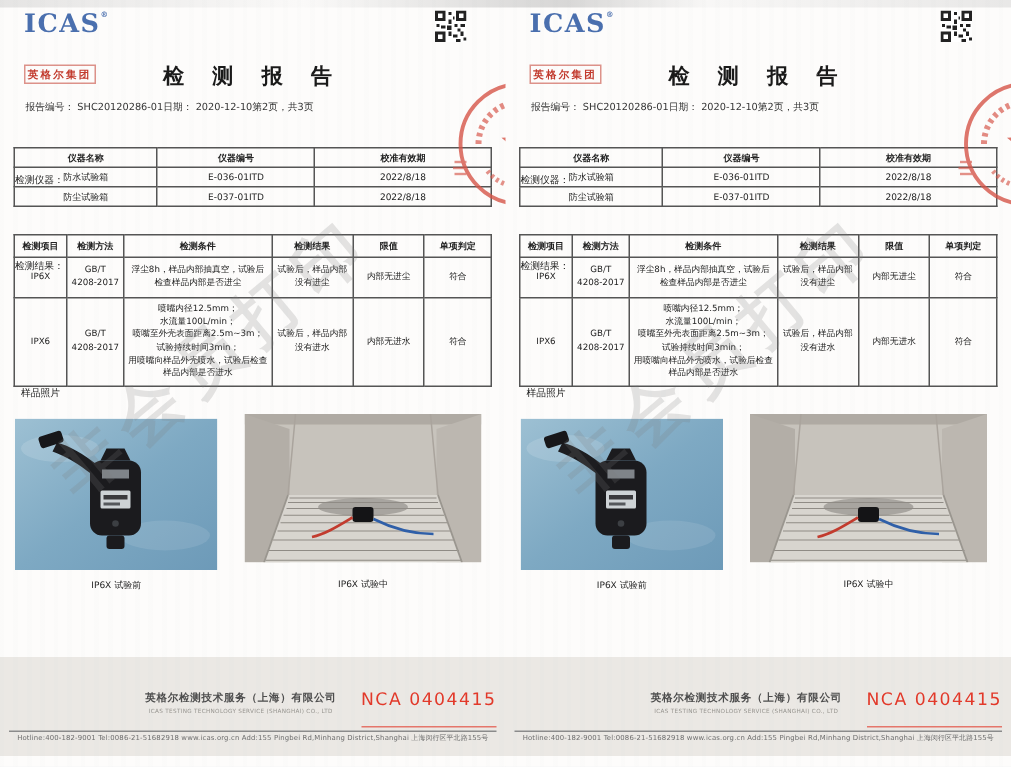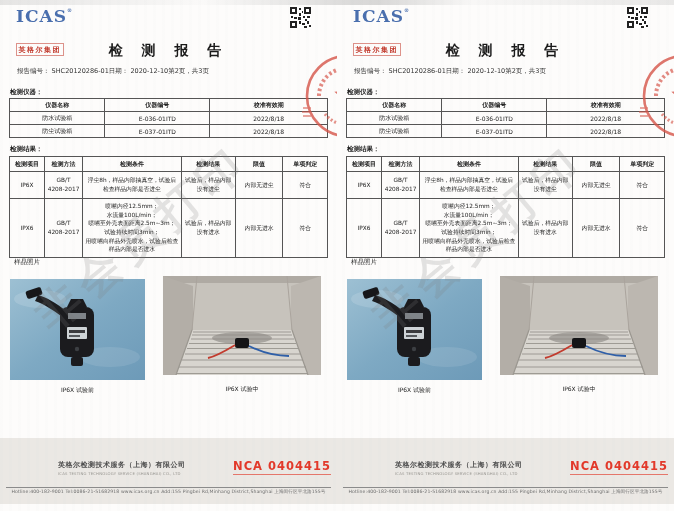--- a/index.html
+++ b/index.html
@@ -47,21 +47,21 @@
   .qr { position:absolute; right:26px; top:7px; width:21px; height:21px; }
   .doc-title {
     position:absolute; left:0; right:0; top:42px; text-align:center;
     font-size:14px; font-weight:bold; color:#1a1a1a; letter-spacing:7px;
   }
   .meta {
     position:absolute; left:17px; right:20px; top:67px;
     display:flex; 
     font-size:6.5px; color:#333;
   }
-  .section-label { position:absolute; left:10px; font-size:6.5px; font-weight:bold; color:#222; }
+  .section-label { position:absolute; left:10px; font-size:6.5px; font-weight:normal; color:#222;margin-top:28px; }
   .lbl-instruments { top:88px; }
   .lbl-results { top:145px; }
 
   
   table { border-collapse: collapse; table-layout: fixed; width:319px; position:absolute; left:9px; }
   th, td {
     border: 0.5px solid #555; text-align:center; vertical-align:middle;
     font-size:6px; color:#222; padding:1px 2px; overflow:hidden;
   }
   th { font-weight:bold; }
@@ -79,27 +79,27 @@
   .photos-label { position:absolute; left:14px; right:0; top:258px; text-align:left; font-size:6.5px; color:#222; }
   .photo { position:absolute; overflow:hidden; }
   .photo-before { left:10px; top:279px; width:135px; height:101px; }
   .photo-during { left:163px; top:276px; width:158px; height:99px; }
   .photo svg { display:block; width:100%; height:100%; }
   .caption { position:absolute; text-align:center; font-size:6px; color:#222; }
   .cap-before { left:10px; width:135px; top:386px; }
   .cap-during { left:163px; width:158px; top:385px; }
 
   
-  .footer-co { position:absolute; left:58px; top:460px; width:205px; text-align:left; z-index:6; }
+  .footer-co { position:absolute; left:58px; top:460px; width:205px; text-align:center; z-index:6; }
   .footer-cn { font-size:7px; font-weight:bold; color:#4d4d4d; letter-spacing:.5px; }
   .footer-en { font-size:3.8px; color:#979590; margin-top:1px; letter-spacing:.2px; }
   .cert-no {
     position:absolute; right:6px; top:459px; z-index:6;
-    font-size:11.5px; font-weight:bold; color:#e2392a; letter-spacing:1px;
-    border-bottom:1px solid rgba(226,57,42,.65); padding-bottom:1px;
+    font-size:11.5px; font-weight:normal; color:#e2392a; letter-spacing:1px;
+    border-bottom:1px solid rgba(226,57,42,.65); padding-bottom:11px;
   }
   .footer-rule { position:absolute; left:6px; right:6px; top:487px; border-top:0.5px solid #8b8b8b; z-index:6; }
   .footer-contact {
     position:absolute; left:2px; right:2px; top:489px; z-index:6;
     text-align:center; font-size:4.6px; color:#6d6d6d; letter-spacing:.1px;
   }
 
   
   .watermark {
     position:absolute; left:42px; top:292px; z-index:4; pointer-events:none;

